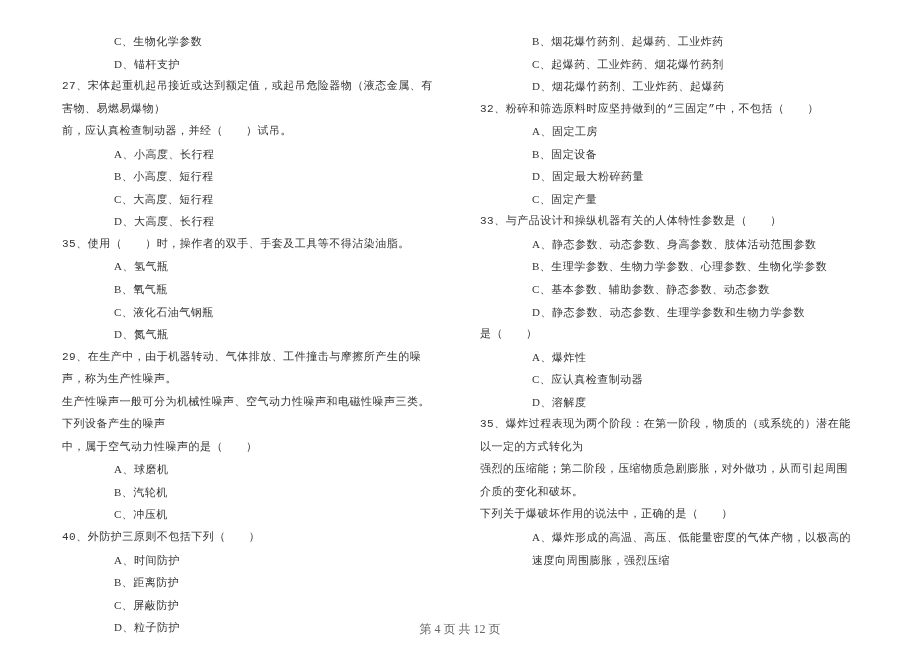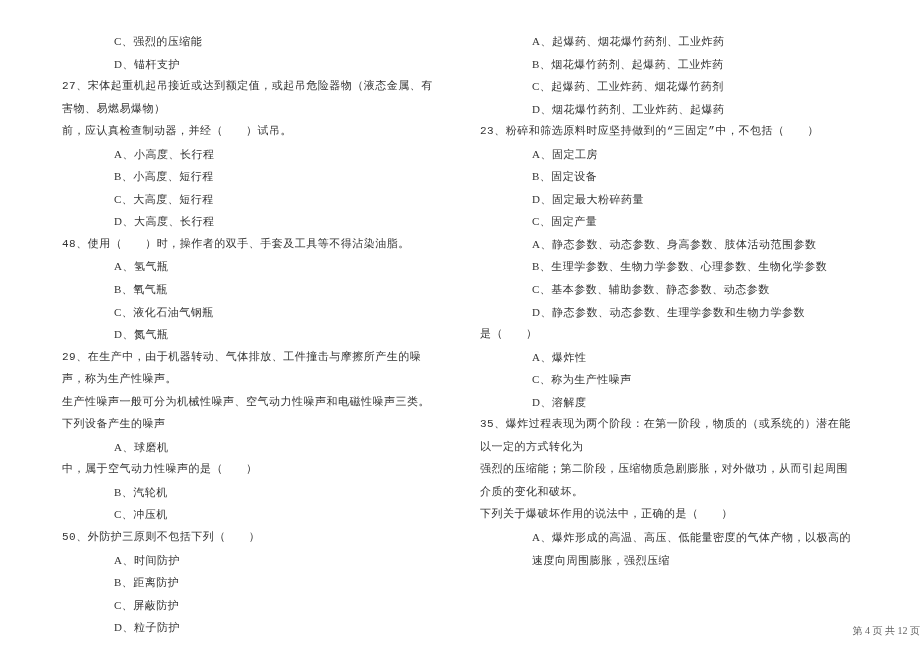--- a/index.html
+++ b/index.html
@@ -32,74 +32,74 @@
     }
     .stem {
       padding-left: 0;
       font-family: Liberation Mono, monospace;
     }
     .footer {
       position: absolute;
       bottom: 12px;
       left: 0;
       right: 0;
-      text-align: right;
-      font-size: 10px;
+      text-align: center;
+      font-size: 12px;
       color: #666;
     }
   </style>
 </head>
 <body>
 
 <div class="page">
   <div class="col col-left">
-    <div class="line opt">C、强烈的压缩能</div>
+    <div class="line opt">C、生物化学参数</div>
     <div class="line opt">D、锚杆支护</div>
     <div class="line stem">27、宋体起重机起吊接近或达到额定值，或起吊危险器物（液态金属、有害物、易燃易爆物）</div>
     <div class="line stem">前，应认真检查制动器，并经（　　）试吊。</div>
     <div class="line opt">A、小高度、长行程</div>
     <div class="line opt">B、小高度、短行程</div>
     <div class="line opt">C、大高度、短行程</div>
     <div class="line opt">D、大高度、长行程</div>
-    <div class="line stem">48、使用（　　）时，操作者的双手、手套及工具等不得沾染油脂。</div>
+    <div class="line stem">35、使用（　　）时，操作者的双手、手套及工具等不得沾染油脂。</div>
     <div class="line opt">A、氢气瓶</div>
     <div class="line opt">B、氧气瓶</div>
     <div class="line opt">C、液化石油气钢瓶</div>
     <div class="line opt">D、氮气瓶</div>
     <div class="line stem">29、在生产中，由于机器转动、气体排放、工件撞击与摩擦所产生的噪声，称为生产性噪声。</div>
     <div class="line stem">生产性噪声一般可分为机械性噪声、空气动力性噪声和电磁性噪声三类。下列设备产生的噪声</div>
+    <div class="line stem">中，属于空气动力性噪声的是（　　）</div>
     <div class="line opt">A、球磨机</div>
-    <div class="line stem">中，属于空气动力性噪声的是（　　）</div>
     <div class="line opt">B、汽轮机</div>
     <div class="line opt">C、冲压机</div>
-    <div class="line stem">50、外防护三原则不包括下列（　　）</div>
+    <div class="line stem">40、外防护三原则不包括下列（　　）</div>
     <div class="line opt">A、时间防护</div>
     <div class="line opt">B、距离防护</div>
     <div class="line opt">C、屏蔽防护</div>
     <div class="line opt">D、粒子防护</div>
 
   </div>
 
   <div class="col col-right">
-    <div class="line opt">A、起爆药、烟花爆竹药剂、工业炸药</div>
     <div class="line opt">B、烟花爆竹药剂、起爆药、工业炸药</div>
     <div class="line opt">C、起爆药、工业炸药、烟花爆竹药剂</div>
     <div class="line opt">D、烟花爆竹药剂、工业炸药、起爆药</div>
-    <div class="line stem">23、粉碎和筛选原料时应坚持做到的“三固定”中，不包括（　　）</div>
+    <div class="line stem">32、粉碎和筛选原料时应坚持做到的“三固定”中，不包括（　　）</div>
     <div class="line opt">A、固定工房</div>
     <div class="line opt">B、固定设备</div>
     <div class="line opt">D、固定最大粉碎药量</div>
     <div class="line opt">C、固定产量</div>
+    <div class="line stem">33、与产品设计和操纵机器有关的人体特性参数是（　　）</div>
     <div class="line opt">A、静态参数、动态参数、身高参数、肢体活动范围参数</div>
     <div class="line opt">B、生理学参数、生物力学参数、心理参数、生物化学参数</div>
     <div class="line opt">C、基本参数、辅助参数、静态参数、动态参数</div>
     <div class="line opt">D、静态参数、动态参数、生理学参数和生物力学参数</div>
     <div class="line stem">是（　　）</div>
     <div class="line opt">A、爆炸性</div>
-    <div class="line opt">C、称为生产性噪声</div>
+    <div class="line opt">C、应认真检查制动器</div>
     <div class="line opt">D、溶解度</div>
     <div class="line stem">35、爆炸过程表现为两个阶段：在第一阶段，物质的（或系统的）潜在能以一定的方式转化为</div>
     <div class="line stem">强烈的压缩能；第二阶段，压缩物质急剧膨胀，对外做功，从而引起周围介质的变化和破坏。</div>
     <div class="line stem">下列关于爆破坏作用的说法中，正确的是（　　）</div>
     <div class="line opt">A、爆炸形成的高温、高压、低能量密度的气体产物，以极高的速度向周围膨胀，强烈压缩</div>
 
   </div>
 </div>
 
 <div class="footer">第 4 页 共 12 页</div>

